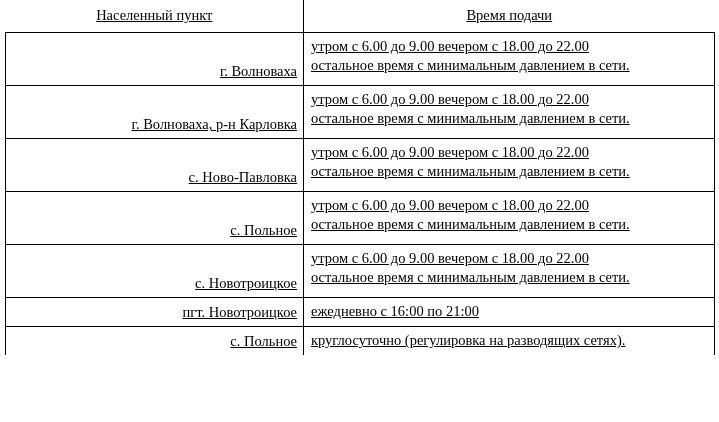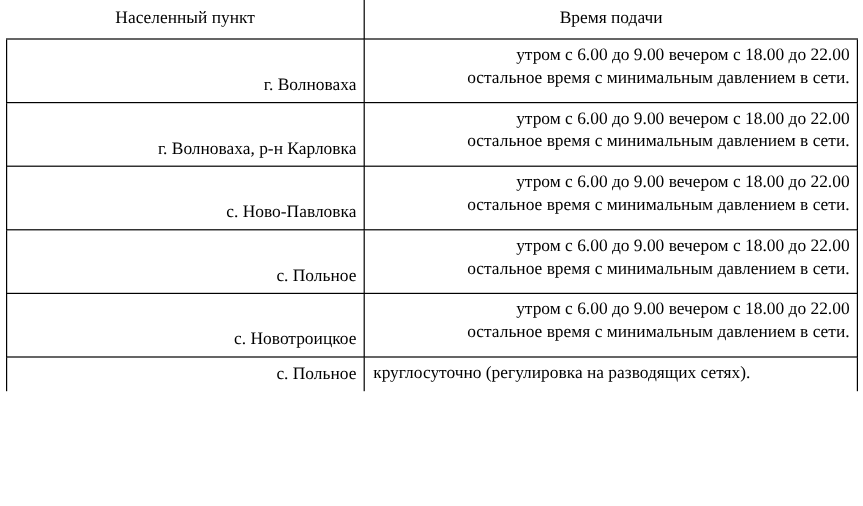--- a/index.html
+++ b/index.html
@@ -12,20 +12,21 @@
     height: 422px;
     font-family: "Liberation Serif", "DejaVu Serif", serif;
     color: #000000;
     overflow: hidden;
   }
   .sheet {
     position: relative;
     width: 719px;
     height: 422px;
     box-sizing: border-box;
+    text-decoration: underline;
   }
   table.schedule {
     border-collapse: collapse;
     width: 709px;
     margin-left: 5px;
     table-layout: fixed;
   }
   table.schedule col.c-locality { width: 298px; }
   table.schedule col.c-time { width: 411px; }
 
@@ -50,21 +51,21 @@
     padding: 4px 6px 4px 6px;
     text-align: right;
   }
   td.time {
     border-right: none;
     padding: 3px 6px 4px 7px;
     text-align: left;
   }
   tr.tall td { height: 44px; }
   tr.tall td.locality { vertical-align: bottom; padding-bottom: 4px; }
-  tr.tall td.time { vertical-align: top; padding-top: 4px; text-align: right; }
+  tr.tall td.time { vertical-align: top; padding-top: 4px; }
   tr.short td { height: 20px; }
   tr:last-child td { border-bottom: none; }
 
   .time-line { display: block; white-space: nowrap; }
   .loc-line { display: block; }
 </style>
 </head>
 <body>
 
 <div class="sheet">
@@ -120,20 +121,28 @@
         <td class="locality">
           <span class="loc-line">с. Новотроицкое</span>
         </td>
         <td class="time">
           <span class="time-line">утром с 6.00 до 9.00 вечером с 18.00 до 22.00</span>
           <span class="time-line">остальное время с минимальным давлением в сети.</span>
         </td>
       </tr>
       <tr class="short">
         <td class="locality">
+          <span class="loc-line">пгт. Новотроицкое</span>
+        </td>
+        <td class="time">
+          <span class="time-line">ежедневно с 16:00 по 21:00</span>
+        </td>
+      </tr>
+      <tr class="short">
+        <td class="locality">
           <span class="loc-line">с. Польное</span>
         </td>
         <td class="time">
           <span class="time-line">круглосуточно (регулировка на разводящих сетях).</span>
         </td>
       </tr>
 
     </tbody>
   </table>
 </div>

